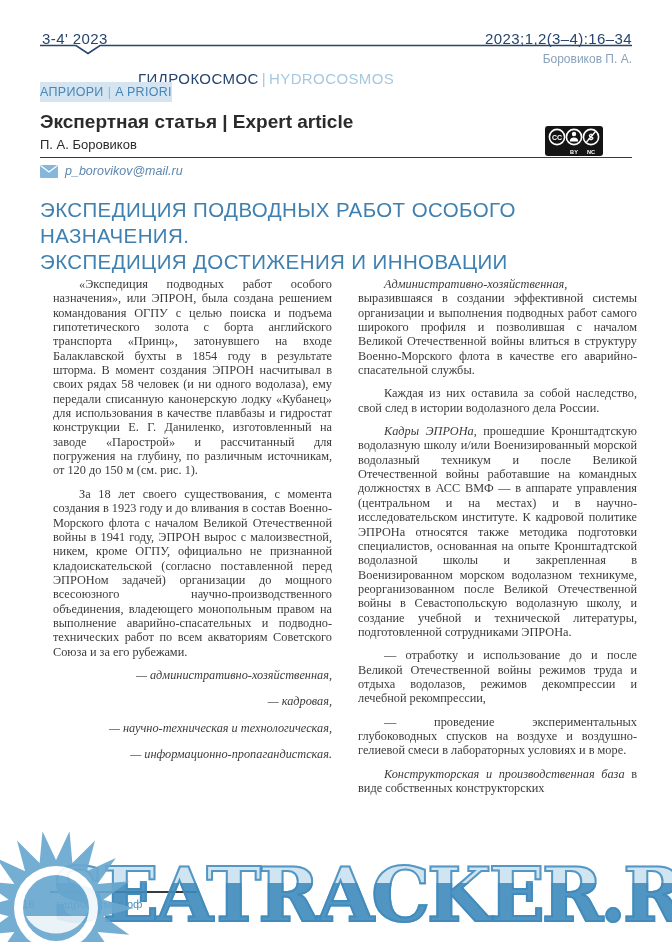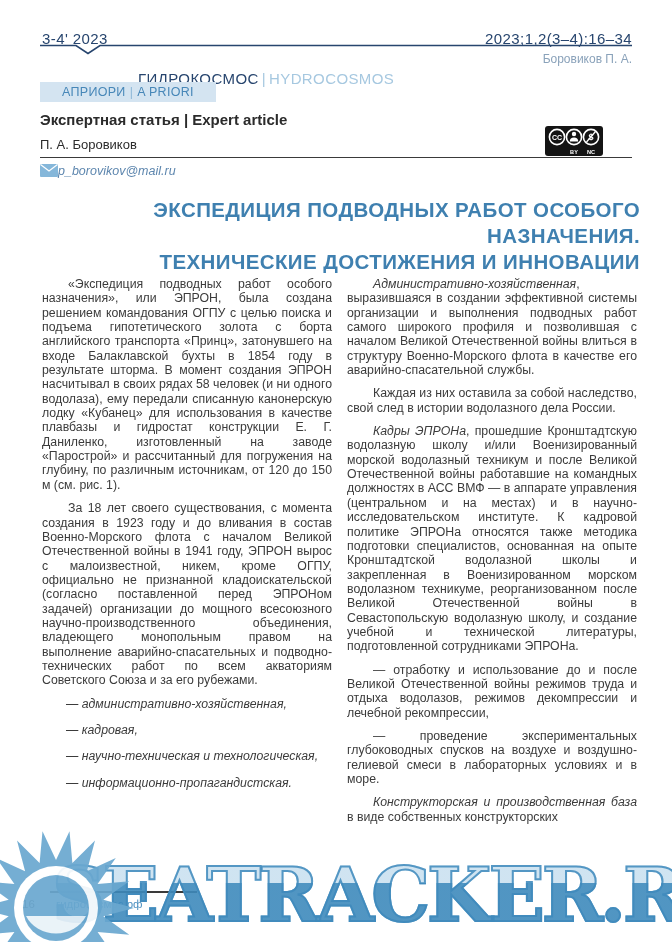--- a/index.html
+++ b/index.html
@@ -13,40 +13,40 @@
   .hdr-journal{position:absolute;left:98px;top:0;margin-top:40px;}
   .hdr-journal .ru{color:#27456e;}
   .hdr-journal .sep{color:#a6c8e0;padding:0 3px;}
   .hdr-journal .en{color:#a6c8e0;}
   .hdr-cite{position:absolute;right:0;top:0;}
   .hdr-line{position:absolute;top:44px;left:40px;}
   .hdr-author{position:absolute;top:52px;right:40px;font-size:12px;color:#8aa2ba;}
 
   
   .rubric{position:absolute;top:82px;left:40px;background:#d4e4f1;color:#4787b8;
-          font-size:12.5px;padding:3px 22px;letter-spacing:.3px;}
+          font-size:12.5px;padding:3px 0;letter-spacing:.3px;}
   .rubric .sep{color:#8fb8d8;padding:0 4px;}
-  .article-type{position:absolute;top:111px;left:40px;font-size:15px;font-weight:bold;color:#2b2b2b;}
+  .article-type{position:absolute;top:111px;left:40px;font-size:19px;font-weight:bold;color:#2b2b2b;}
   .author-name{position:absolute;top:137px;left:40px;font-size:13px;color:#2b2b2b;}
   .cc-badge{position:absolute;top:126px;left:545px;}
   .meta-rule{position:absolute;top:157px;left:40px;width:592px;height:1px;background:#3a3a3a;}
-  .email-row{position:absolute;top:164px;left:40px;display:flex;align-items:flex-start;}
+  .email-row{position:absolute;top:164px;left:40px;display:flex;align-items:flex-end;gap:7px;}
   .email-row a{font-style:italic;font-size:12.5px;color:#5d86ae;text-decoration:none;}
 
   
-  .title{position:absolute;top:197px;left:40px;width:600px;margin:0;font-weight:700;
-         font-size:20.5px;line-height:26px;color:#3f80b0;letter-spacing:.4px;text-align:right;}
+  .title{position:absolute;top:197px;left:40px;width:600px;margin:0;font-weight:400;
+         font-size:20.5px;line-height:26px;color:#3f80b0;letter-spacing:.4px;}
   .title span{display:block;}
 
   
   .cols{position:absolute;top:277px;left:40px;width:597px;height:604px;display:flex;gap:13px;
         overflow:hidden;}
   .col{width:292px;font-size:12.3px;line-height:14.35px;}
-  .para{margin:0 0 9px 2px;text-align:justify;text-indent:26px;}
-  .para.list{font-style:italic;text-align:left;text-indent:0;padding-left:24px;margin-bottom:12px;}
+  .para{margin:0 0 9px 13px;text-align:justify;text-indent:26px;font-family:Liberation Serif, serif;}
+  .para.list{font-style:italic;text-align:right;text-indent:0;padding-left:24px;margin-bottom:12px;}
   .para.lead em{font-style:italic;}
 
   
   .foot-line{position:absolute;top:891px;left:50px;width:147px;height:1.5px;background:#3a3a3a;}
   .foot-page{position:absolute;top:898px;left:22px;font-size:11.5px;color:#5a5a5a;}
   .foot-site{position:absolute;top:898px;left:56px;font-size:11.5px;color:#4a8fc0;}
 
   
   .wm-sun{position:absolute;left:-22px;top:830px;z-index:6;opacity:.92;}
   .wm-text{position:absolute;left:52px;top:858px;z-index:5;line-height:1;white-space:nowrap;
@@ -101,21 +101,21 @@
   <div class="email-row">
     <svg width="18" height="13" viewBox="0 0 18 13">
       <rect x="0" y="0" width="18" height="13" rx="1" fill="#85b7da"></rect>
       <path d="M0.5,0.5 L9,7 L17.5,0.5" fill="none" stroke="#ffffff" stroke-width="1.2"></path>
     </svg>
     <a href="#">p_borovikov@mail.ru</a>
   </div>
 
   <h1 class="title">
     <span>ЭКСПЕДИЦИЯ ПОДВОДНЫХ РАБОТ ОСОБОГО НАЗНАЧЕНИЯ.</span>
-    <span>ТЕХНИЧЕСКИЕ ДОСТИЖЕНИЯ И ИННОВАЦИИ</span>
+    <span>ЭКСПЕДИЦИЯ ДОСТИЖЕНИЯ И ИННОВАЦИИ</span>
   </h1>
 
   <div class="cols">
     <div class="col">
         <p class="para normal">«Экспедиция подводных работ особого назначения», или ЭПРОН, была создана решением командования ОГПУ с целью поиска и подъема гипотетического золота с борта английского транспорта «Принц», затонувшего на входе Балаклавской бухты в 1854 году в результате шторма. В момент создания ЭПРОН насчитывал в своих рядах 58 человек (и ни одного водолаза), ему передали списанную канонерскую лодку «Кубанец» для использования в качестве плавбазы и гидростат конструкции Е. Г. Даниленко, изготовленный на заводе «Парострой» и рассчитанный для погружения на глубину, по различным источникам, от 120 до 150 м (см. рис. 1).</p>
         <p class="para normal">За 18 лет своего существования, с момента создания в 1923 году и до вливания в состав Военно-Морского флота с началом Великой Отечественной войны в 1941 году, ЭПРОН вырос с малоизвестной, никем, кроме ОГПУ, официально не признанной кладоискательской (согласно поставленной перед ЭПРОНом задачей) организации до мощного всесоюзного научно-производственного объединения, владеющего монопольным правом на выполнение аварийно-спасательных и подводно-технических работ по всем акваториям Советского Союза и за его рубежами.</p>
         <p class="para list">— административно-хозяйственная,</p>
         <p class="para list">— кадровая,</p>
         <p class="para list">— научно-техническая и технологическая,</p>
         <p class="para list">— информационно-пропагандистская.</p>

